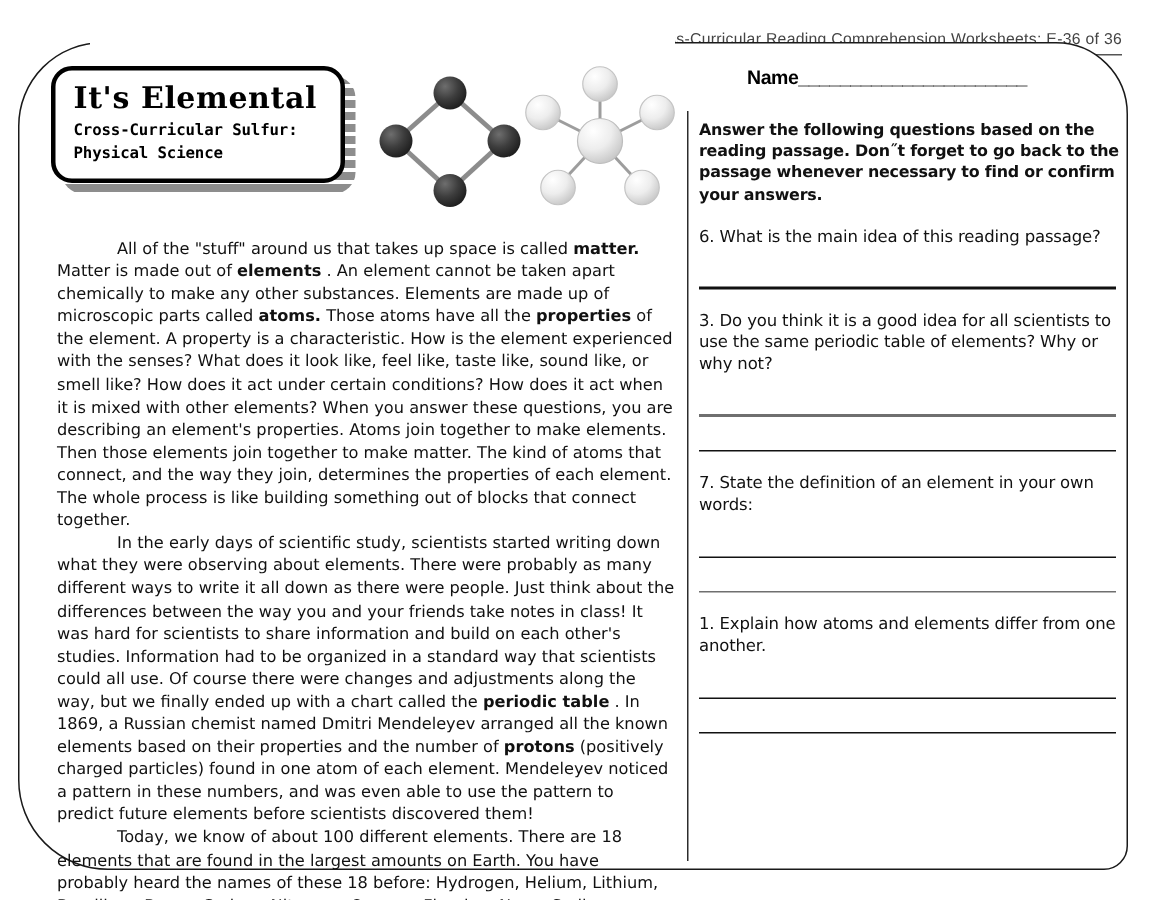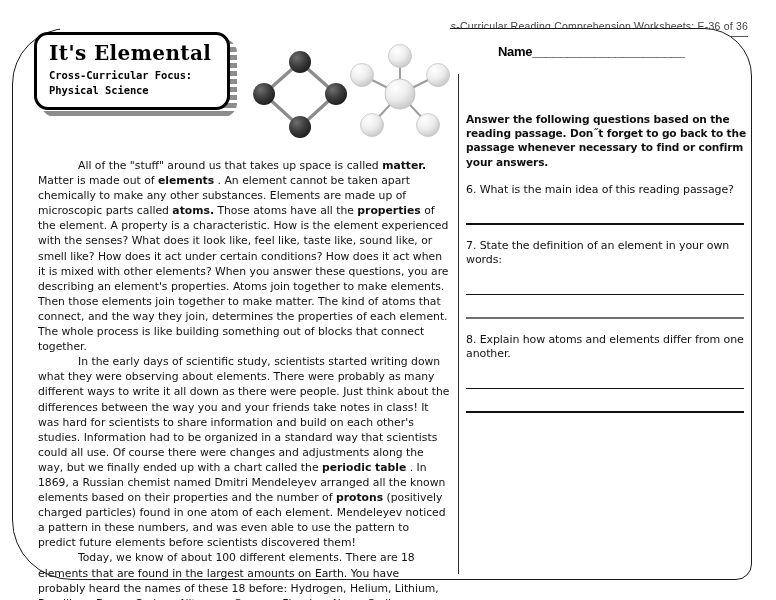--- a/index.html
+++ b/index.html
@@ -61,21 +61,21 @@
     top: 22px;
     width: 390px;
     height: 14px;
     background: #ffffff;
   }
 
   
   .title-box-wrap {
     position: absolute;
     left: 34px;
-    top: 32px;
+    top: 44px;
     width: 196px;
     height: 89px;
   }
   .title-shadow {
     position: absolute;
     left: 7px;
     top: 7px;
     width: 196px;
     height: 78px;
     border-radius: 14px;
@@ -172,21 +172,20 @@
     font-family: "DejaVu Sans", sans-serif;
     font-size: 11px;
     color: #111111;
   }
   .instructions {
     font-weight: bold;
     font-size: 10.6px;
     line-height: 14.2px;
     margin-bottom: 14px;
     letter-spacing: -0.15px;
-    margin-top: 32px;
   }
   .q-block { margin-bottom: 0; }
   .q-text {
     font-size: 11px;
     line-height: 14.6px;
     letter-spacing: -0.1px;
   }
   .ans-line {
     height: 1.3px;
     background: #111111;
@@ -205,21 +204,21 @@
   <div class="top-rule"></div>
 </div>
 
 <div class="sheet"></div>
 <div class="sheet-top-mask"></div>
 
 <div class="title-box-wrap">
   <div class="title-shadow"></div>
   <div class="title-box">
     <div class="title-main">It's Elemental</div>
-    <div class="title-sub">Cross-Curricular Focus:</div>
+    <div class="title-sub">Cross-Curricular Sulfur:</div>
     <div class="title-sub" style="margin-top:0;">Physical Science</div>
   </div>
 </div>
 
 <div class="molecules">
   <svg width="200" height="112" viewBox="0 0 200 112">
     <defs>
       <radialGradient id="darkAtom" cx="35%" cy="30%" r="72%">
         <stop offset="0%" stop-color="#6e6e6e"></stop>
         <stop offset="55%" stop-color="#3d3d3d"></stop>
@@ -278,29 +277,37 @@
 <div class="questions">
   <div class="instructions">Answer the following questions based on the reading passage. Don˝t forget to go back to the passage whenever necessary to find or confirm your answers.</div>
   <div id="questions-root">
       <div class="q-block">
         <div class="q-text">6. What is the main idea of this reading passage?</div>
         <div class="sp-26"></div>
         <div class="ans-line"></div>
         <div class="sp-14"></div>
       </div>
       <div class="q-block">
+        <div class="q-text">3. Do you think it is a good idea for all scientists to use the same periodic table of elements? Why or why not?</div>
+        <div class="sp-26"></div>
+        <div class="ans-line grey"></div>
+        <div class="sp-22"></div>
+        <div class="ans-line"></div>
+        <div class="sp-14"></div>
+      </div>
+      <div class="q-block">
         <div class="q-text">7. State the definition of an element in your own words:</div>
         <div class="sp-26"></div>
         <div class="ans-line"></div>
         <div class="sp-22"></div>
         <div class="ans-line grey"></div>
         <div class="sp-14"></div>
       </div>
       <div class="q-block">
-        <div class="q-text">8. Explain how atoms and elements differ from one another.</div>
+        <div class="q-text">1. Explain how atoms and elements differ from one another.</div>
         <div class="sp-26"></div>
         <div class="ans-line"></div>
         <div class="sp-22"></div>
         <div class="ans-line"></div>
         <div class="sp-14"></div>
       </div>
     </div>
 </div>
 
 </body></html>

